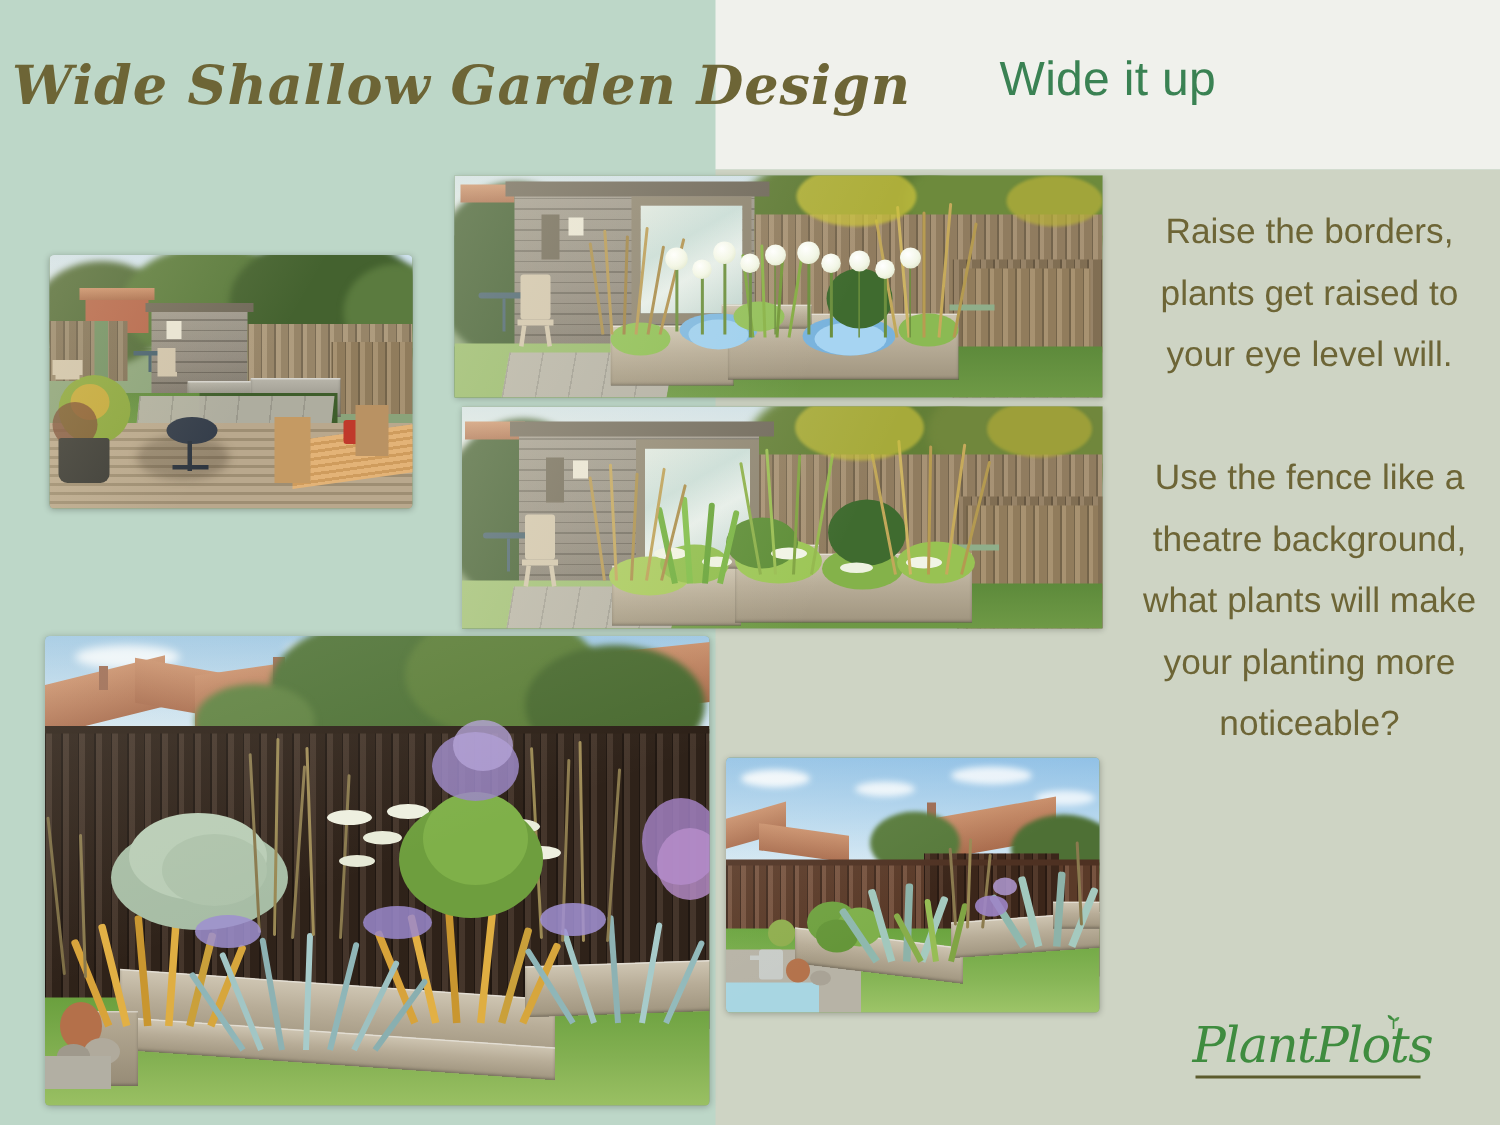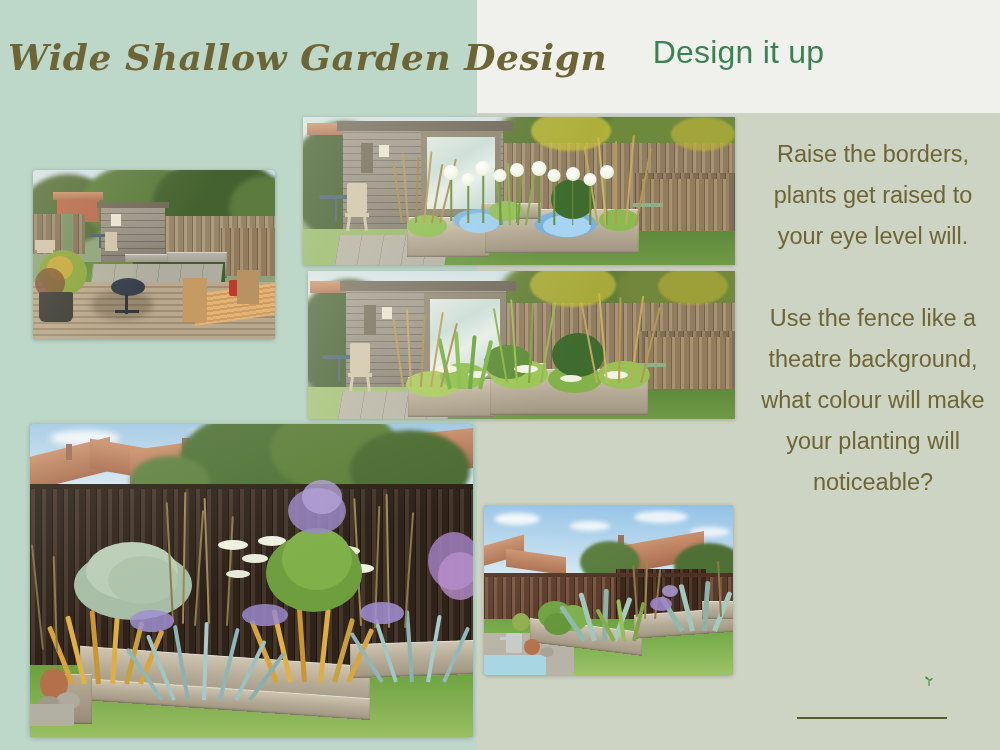--- a/index.html
+++ b/index.html
@@ -121,25 +121,25 @@
 </head>
 <body>
 
 <div class="slide">
 
   <div class="panel-left-mint"></div>
   <div class="panel-header-right"></div>
   <div class="panel-body-right"></div>
 
   <div class="title-left">Wide Shallow Garden Design</div>
-  <div class="title-right">Design it up</div>
+  <div class="title-right">Wide it up</div>
 
   <div class="body-copy">
     <p>Raise the borders, plants get raised to your eye level will.</p>
-    <p>Use the fence like a theatre background, what colour will make your planting will noticeable?</p>
+    <p>Use the fence like a theatre background, what plants will make your planting more noticeable?</p>
   </div>
 
   <div class="photo" id="photo-garden-before">
     <div class="layer sky" style="height:62px;background:linear-gradient(180deg,#cfe2ef 0%,#e4eef5 70%,#eef3f2 100%);"></div>
 
     <div class="layer blob" style="left:-10px;top:4px;width:90px;height:70px;background:#4f6a38;filter:blur(2px);"></div>
     <div class="layer blob" style="left:48px;top:-6px;width:120px;height:78px;background:#597a3c;filter:blur(2px);"></div>
     <div class="layer blob" style="left:120px;top:-12px;width:130px;height:86px;background:#44622f;filter:blur(2px);"></div>
     <div class="layer blob" style="left:196px;top:6px;width:70px;height:64px;background:#5b7b3f;filter:blur(2px);"></div>
 
@@ -589,20 +589,21 @@
 
     <div class="layer" style="left:22px;top:128px;width:16px;height:20px;background:#c8ccc8;border-radius:2px;"></div>
     <div class="layer" style="left:16px;top:132px;width:8px;height:3px;background:#c8ccc8;"></div>
     <div class="layer blob" style="left:40px;top:134px;width:16px;height:16px;background:#b4734c;"></div>
     <div class="layer blob" style="left:56px;top:142px;width:14px;height:10px;background:#a9a396;"></div>
     <div class="layer blob" style="left:28px;top:108px;width:18px;height:18px;background:#8fae4e;"></div>
     <div class="haze" style="background:linear-gradient(150deg,rgba(255,252,235,.12),rgba(255,255,255,0) 55%);"></div>
   </div>
 
   <div class="logo">
+    <div class="logo-text">PlantPlots</div>
     <div class="logo-underline"></div>
     <svg class="logo-sprout" viewBox="0 0 12 12">
       <path d="M6 11 L6 4" stroke="#3f8c3f" stroke-width="1.1" fill="none"></path>
       <path d="M6 5 C3 5 2 3 2.2 1.6 C4 1.6 5.6 3 6 5 Z" fill="#3f8c3f"></path>
       <path d="M6 6 C9 6 10 4.4 9.8 3 C8 3 6.4 4.3 6 6 Z" fill="#4f9c4f"></path>
     </svg>
   </div>
 
 </div>
 

